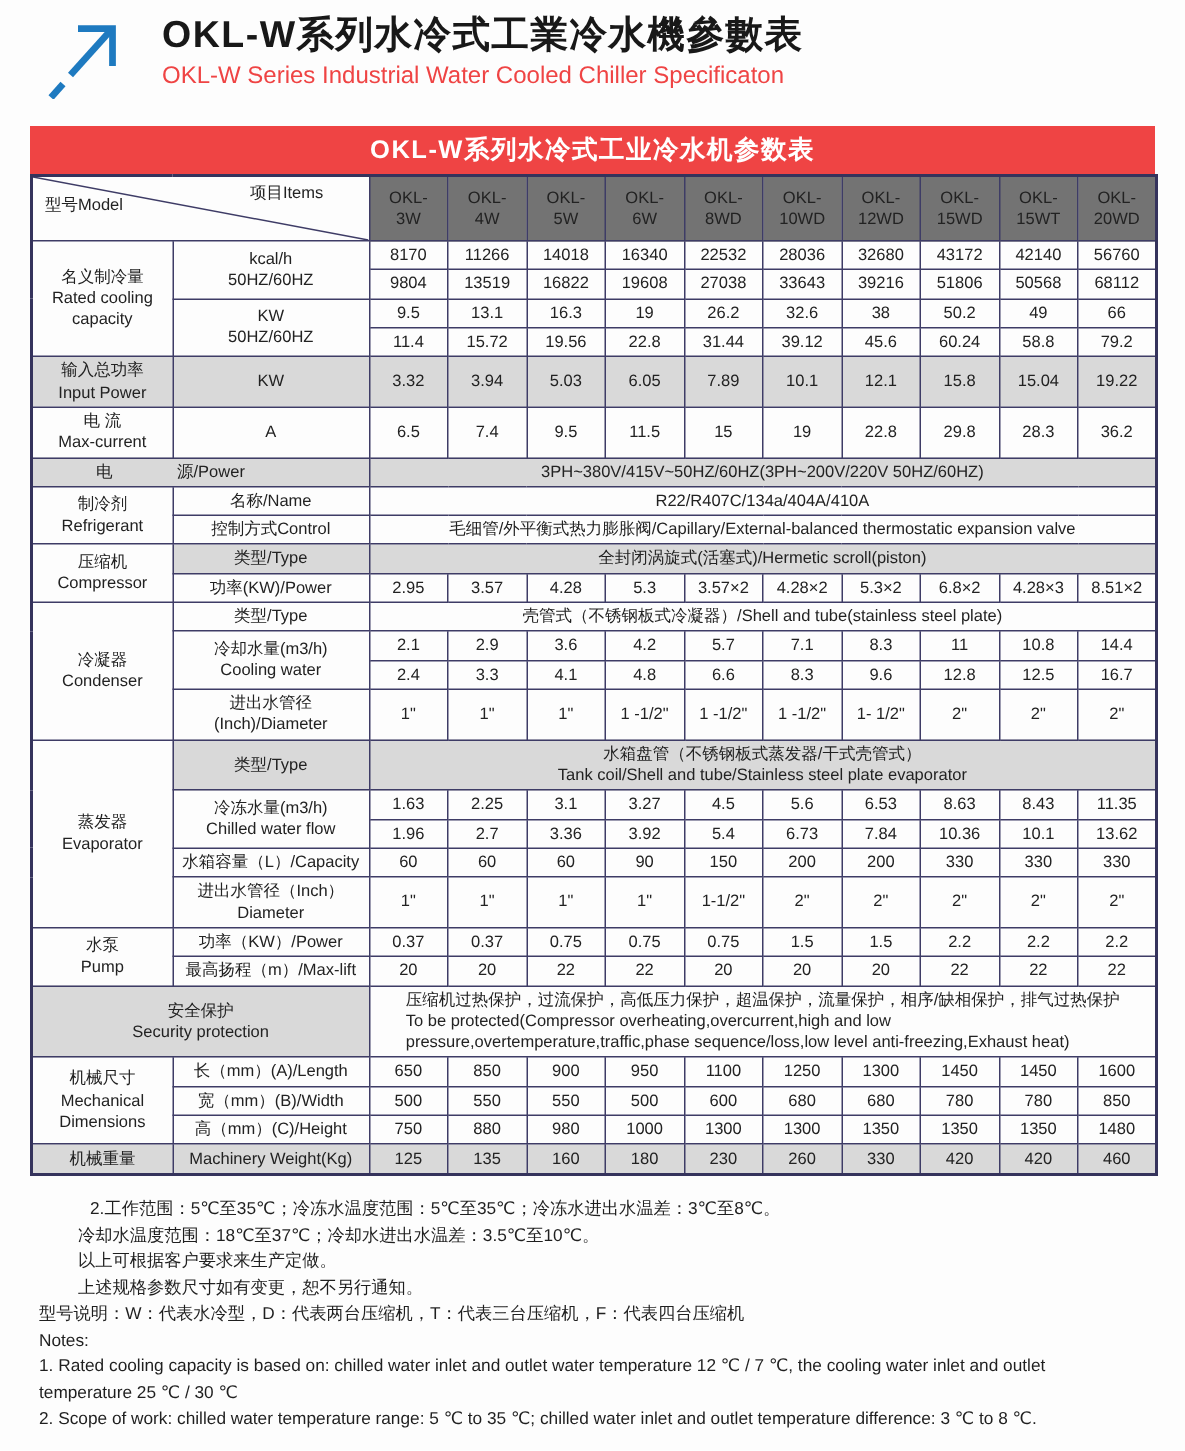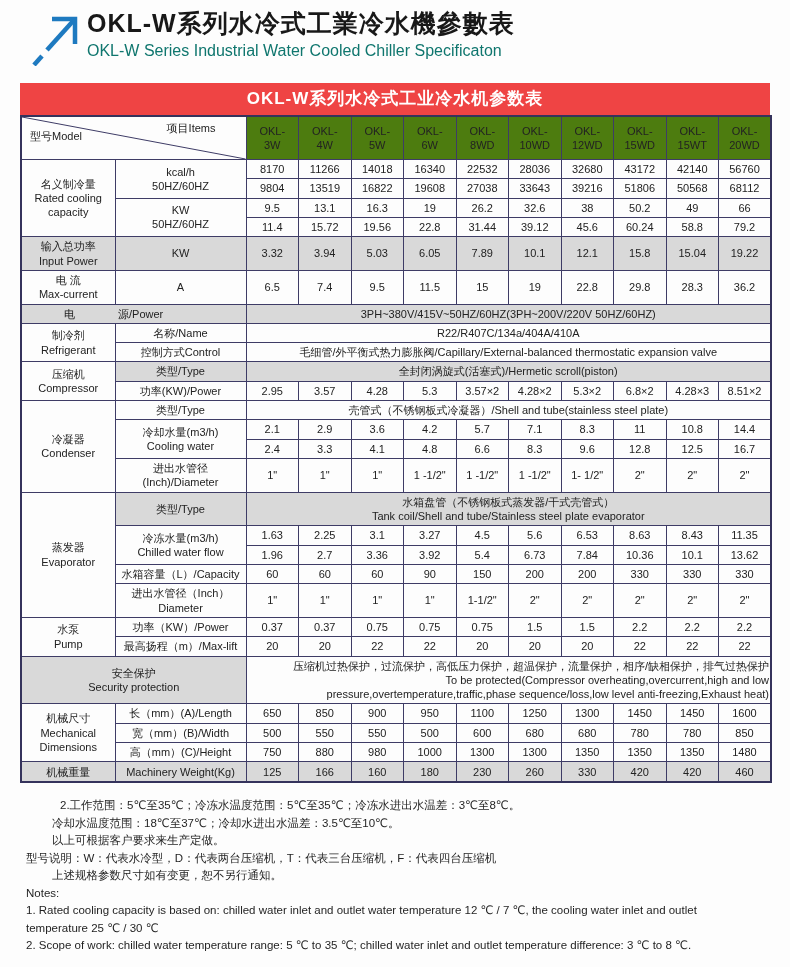--- a/index.html
+++ b/index.html
@@ -2,42 +2,42 @@
 <html><head>
 <meta charset="utf-8">
 <style>
   html,body{margin:0;padding:0;background:#ffffff;}
   .page{
     width:790px;height:967px;background:#fdfdfd;overflow:hidden;
     font-family:"Liberation Sans","DejaVu Sans",sans-serif;color:#1c1c1c;
     box-sizing:border-box;padding:8px 20px 0 20px;position:relative;
   }
   
-  .hdr{display:flex;align-items:flex-start;gap:3px;margin-left:8px;}
+  .hdr{display:flex;align-items:flex-start;gap:24px;margin-left:8px;}
   .hdr-logo{flex:0 0 auto;margin-top:6px;}
   .hdr-titles{display:flex;flex-direction:column;}
   .title-zh{font-size:25px;font-weight:bold;letter-spacing:1px;line-height:1.1;margin:2px 0 2px 0;color:#181818;}
-  .title-en{font-size:16px;font-weight:normal;color:#0f766e;margin:2px 0 0 0;}
+  .title-en{font-size:16px;font-weight:normal;color:#ef4444;margin:2px 0 0 0;}
   
   .tbl-wrap{margin-top:13px;}
   .tbl-title{
     width:750px;box-sizing:border-box;background:#ef4444;color:#ffffff;
     font-size:17px;font-weight:bold;text-align:center;padding:4px 0 5px 0;letter-spacing:1px;
   }
   table.spec{border-collapse:collapse;table-layout:fixed;width:750px;height:668px;border:2px solid #35335c;}
   table.spec td{
     border:1px solid #3e3c66;font-size:11px;text-align:center;vertical-align:middle;
     padding:2px 1px;line-height:1.3;color:#222;white-space:pre-line;word-wrap:break-word;
   }
-  td.mh{background:#4d7c0f;font-size:11px;line-height:1.35;height:38px;}
+  td.mh{background:#737373;font-size:11px;line-height:1.35;height:38px;}
   td.cat{font-size:11px;}
   td.lbl{font-size:11px;}
   td.val{font-size:11px;}
   td.wide{font-size:11px;}
-  td.wide.left{text-align:right;padding-left:24px;}
+  td.wide.left{text-align:left;padding-left:24px;}
   td.g{background:#d9d9d9;}
   td.corner{position:relative;padding:0;height:38px;}
   .c-tr{position:absolute;top:4px;right:30px;font-size:11px;}
   .c-bl{position:absolute;bottom:16px;left:8px;font-size:11px;}
   .diag{position:absolute;left:0;top:0;width:100%;height:100%;}
   .split{display:flex;width:100%;}
   .split .s1{flex:0 0 42%;text-align:center;}
   .split .s2{flex:1;text-align:left;padding-left:2px;}
   
   .notes{margin-top:15px;font-size:11.5px;line-height:1.3;color:#1f1f1f;}
@@ -405,39 +405,39 @@
             <td class="val">1300</td>
             <td class="val">1350</td>
             <td class="val">1350</td>
             <td class="val">1350</td>
             <td class="val">1480</td>
           </tr>
           <tr>
             <td class="cat g" rowspan="1">机械重量</td>
             <td class="lbl g">Machinery Weight(Kg)</td>
             <td class="val g">125</td>
-            <td class="val g">166</td>
+            <td class="val g">135</td>
             <td class="val g">160</td>
             <td class="val g">180</td>
             <td class="val g">230</td>
             <td class="val g">260</td>
             <td class="val g">330</td>
             <td class="val g">420</td>
             <td class="val g">420</td>
             <td class="val g">460</td>
           </tr>
         </tbody>
     </table>
   </div>
 
   <div class="notes">
       <div class="note-line ind2">2.工作范围：5℃至35℃；冷冻水温度范围：5℃至35℃；冷冻水进出水温差：3℃至8℃。</div>
       <div class="note-line ind1">冷却水温度范围：18℃至37℃；冷却水进出水温差：3.5℃至10℃。</div>
       <div class="note-line ind1">以上可根据客户要求来生产定做。</div>
+      <div class="note-line ind1">上述规格参数尺寸如有变更，恕不另行通知。</div>
       <div class="note-line ind0">型号说明：W：代表水冷型，D：代表两台压缩机，T：代表三台压缩机，F：代表四台压缩机</div>
-      <div class="note-line ind1">上述规格参数尺寸如有变更，恕不另行通知。</div>
       <div class="note-line ind0">Notes:</div>
       <div class="note-line ind0">1. Rated cooling capacity is based on: chilled water inlet and outlet water temperature 12 ℃ / 7 ℃, the cooling water inlet and outlet</div>
       <div class="note-line ind0">temperature 25 ℃ / 30 ℃</div>
       <div class="note-line ind0">2. Scope of work: chilled water temperature range: 5 ℃ to 35 ℃; chilled water inlet and outlet temperature difference: 3 ℃ to 8 ℃.</div>
     </div>
 
 </div>
 
 </body></html>

